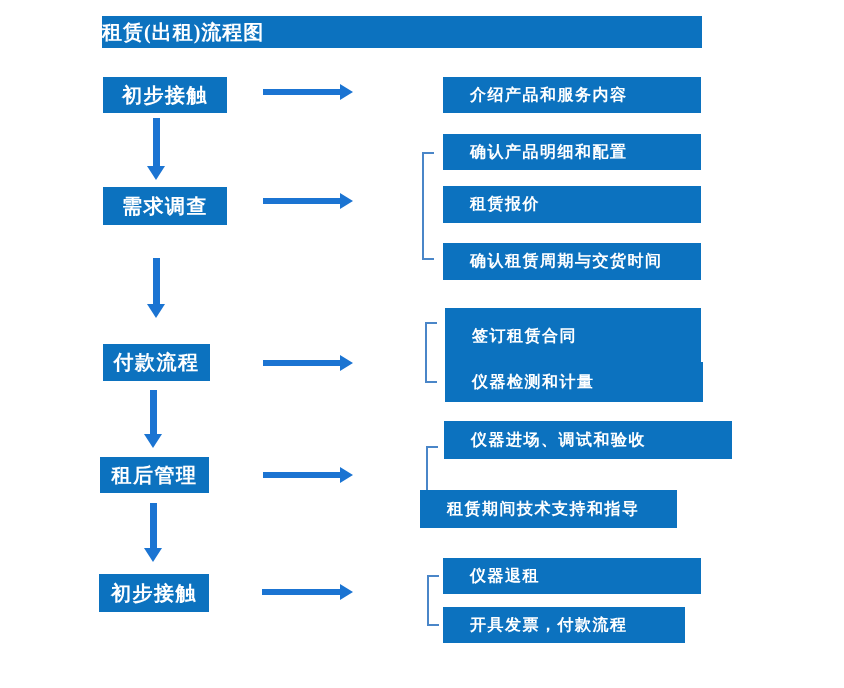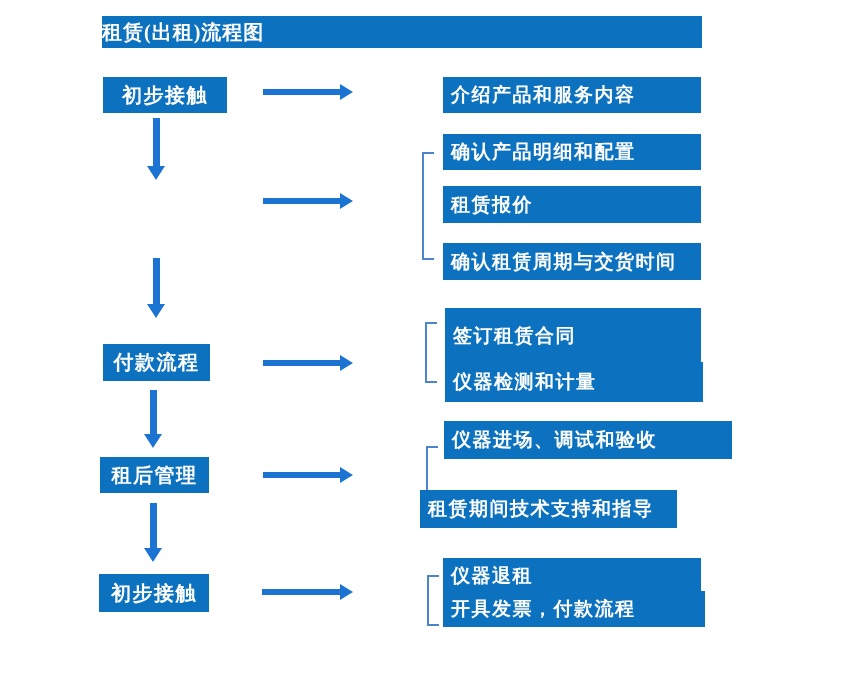--- a/index.html
+++ b/index.html
@@ -35,22 +35,22 @@
     font-weight: bold;
     font-size: 20px;
     letter-spacing: 1.5px;
     box-sizing: border-box;
     white-space: nowrap;
   }
   .left-box {
     justify-content: center;
   }
   .right-box {
-    padding-left: 8px;
-    font-size: 19px;
+    padding-left: 27px;
+    font-size: 16px;
   }
   .h-arrow {
     position: absolute;
     display: flex;
     align-items: center;
   }
   .h-arrow .shaft {
     flex: 1;
     height: 6px;
     background: var(--arrow-blue, #1b74d2);
@@ -92,20 +92,23 @@
 <body>
 
 <div class="canvas">
 
   <div class="title-bar" style="left:102px;top:16px;width:600px;height:32px">
     <span>租赁(出租)流程图</span>
   </div>
 
   <div class="box left-box" style="left:103px;top:77px;width:124px;height:36px">
     <span>初步接触</span>
+  </div>
+  <div class="box left-box" style="left:103px;top:187px;width:124px;height:38px">
+    <span>需求调查</span>
   </div>
   <div class="box left-box" style="left:103px;top:344px;width:107px;height:37px">
     <span>付款流程</span>
   </div>
   <div class="box left-box" style="left:100px;top:457px;width:109px;height:36px">
     <span>租后管理</span>
   </div>
   <div class="box left-box" style="left:99px;top:574px;width:110px;height:38px">
     <span>初步接触</span>
   </div>
@@ -173,17 +176,17 @@
   </div>
   <div class="box right-box" style="left:444px;top:421px;width:288px;height:38px">
     <span>仪器进场、调试和验收</span>
   </div>
   <div class="box right-box" style="left:420px;top:490px;width:257px;height:38px">
     <span>租赁期间技术支持和指导</span>
   </div>
   <div class="box right-box" style="left:443px;top:558px;width:258px;height:36px">
     <span>仪器退租</span>
   </div>
-  <div class="box right-box" style="left:443px;top:591px;width:262px;height:36px">
+  <div class="box right-box" style="left:443px;top:607px;width:242px;height:36px">
     <span>开具发票，付款流程</span>
   </div>
 
 </div>
 
 </body></html>

